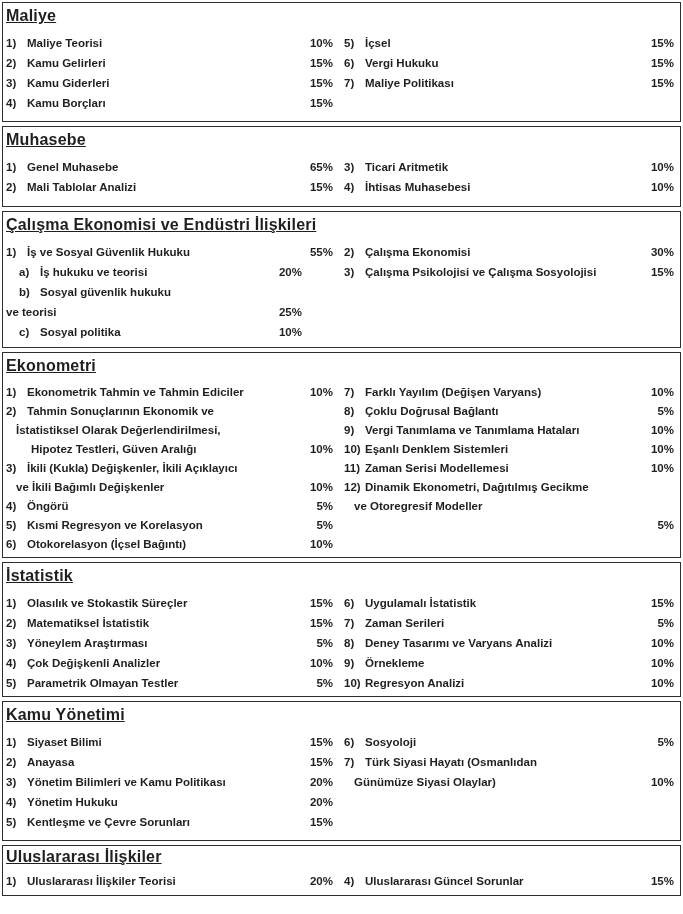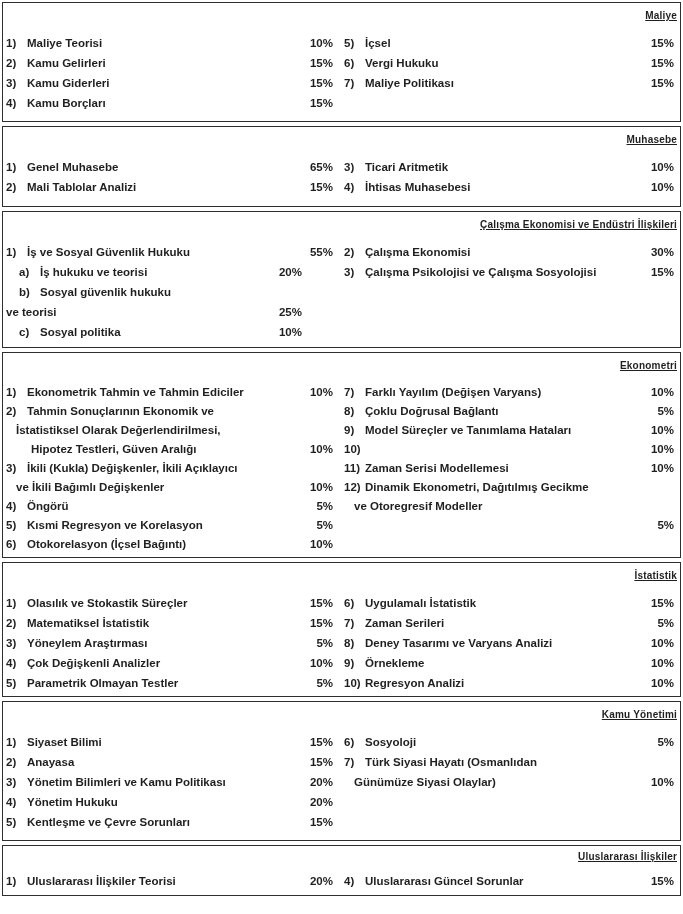--- a/index.html
+++ b/index.html
@@ -23,22 +23,22 @@
   }
   .box{
     box-sizing:border-box;
     border:1px solid var(--border);
     margin:0 0 4px 0;
     padding:6px 3px 8px 3px;
     flex:0 0 auto;
     background:var(--bg);
   }
   .title{
-    font-size:10px;line-height:13px;
-    text-align:right;
+    font-size:16px;line-height:13px;
+    text-align:left;
     text-decoration:underline;
     margin-bottom:11px;
     letter-spacing:.2px;
   }
   .cols{display:flex;}
   .col{box-sizing:border-box;}
   .col-left{flex:0 0 338px;width:338px;}
   .col-right{flex:1 1 auto;min-width:0;}
   .line{
     display:flex;align-items:baseline;
@@ -233,25 +233,26 @@
             <span class="txt">Farklı Yayılım (Değişen Varyans)</span>
             <span class="pct">10%</span>
           </div>
           <div class="line">
             <span class="num">8)</span>
             <span class="txt">Çoklu Doğrusal Bağlantı</span>
             <span class="pct">5%</span>
           </div>
           <div class="line">
             <span class="num">9)</span>
-            <span class="txt">Model Süreçler ve Tanımlama Hataları</span>
+            <span class="txt">Vergi Tanımlama ve Tanımlama Hataları</span>
             <span class="pct">10%</span>
           </div>
           <div class="line">
             <span class="num">10)</span>
+            <span class="txt">Eşanlı Denklem Sistemleri</span>
             <span class="pct">10%</span>
           </div>
           <div class="line">
             <span class="num">11)</span>
             <span class="txt">Zaman Serisi Modellemesi</span>
             <span class="pct">10%</span>
           </div>
           <div class="line">
             <span class="num">12)</span>
             <span class="txt">Dinamik Ekonometri, Dağıtılmış Gecikme</span>

